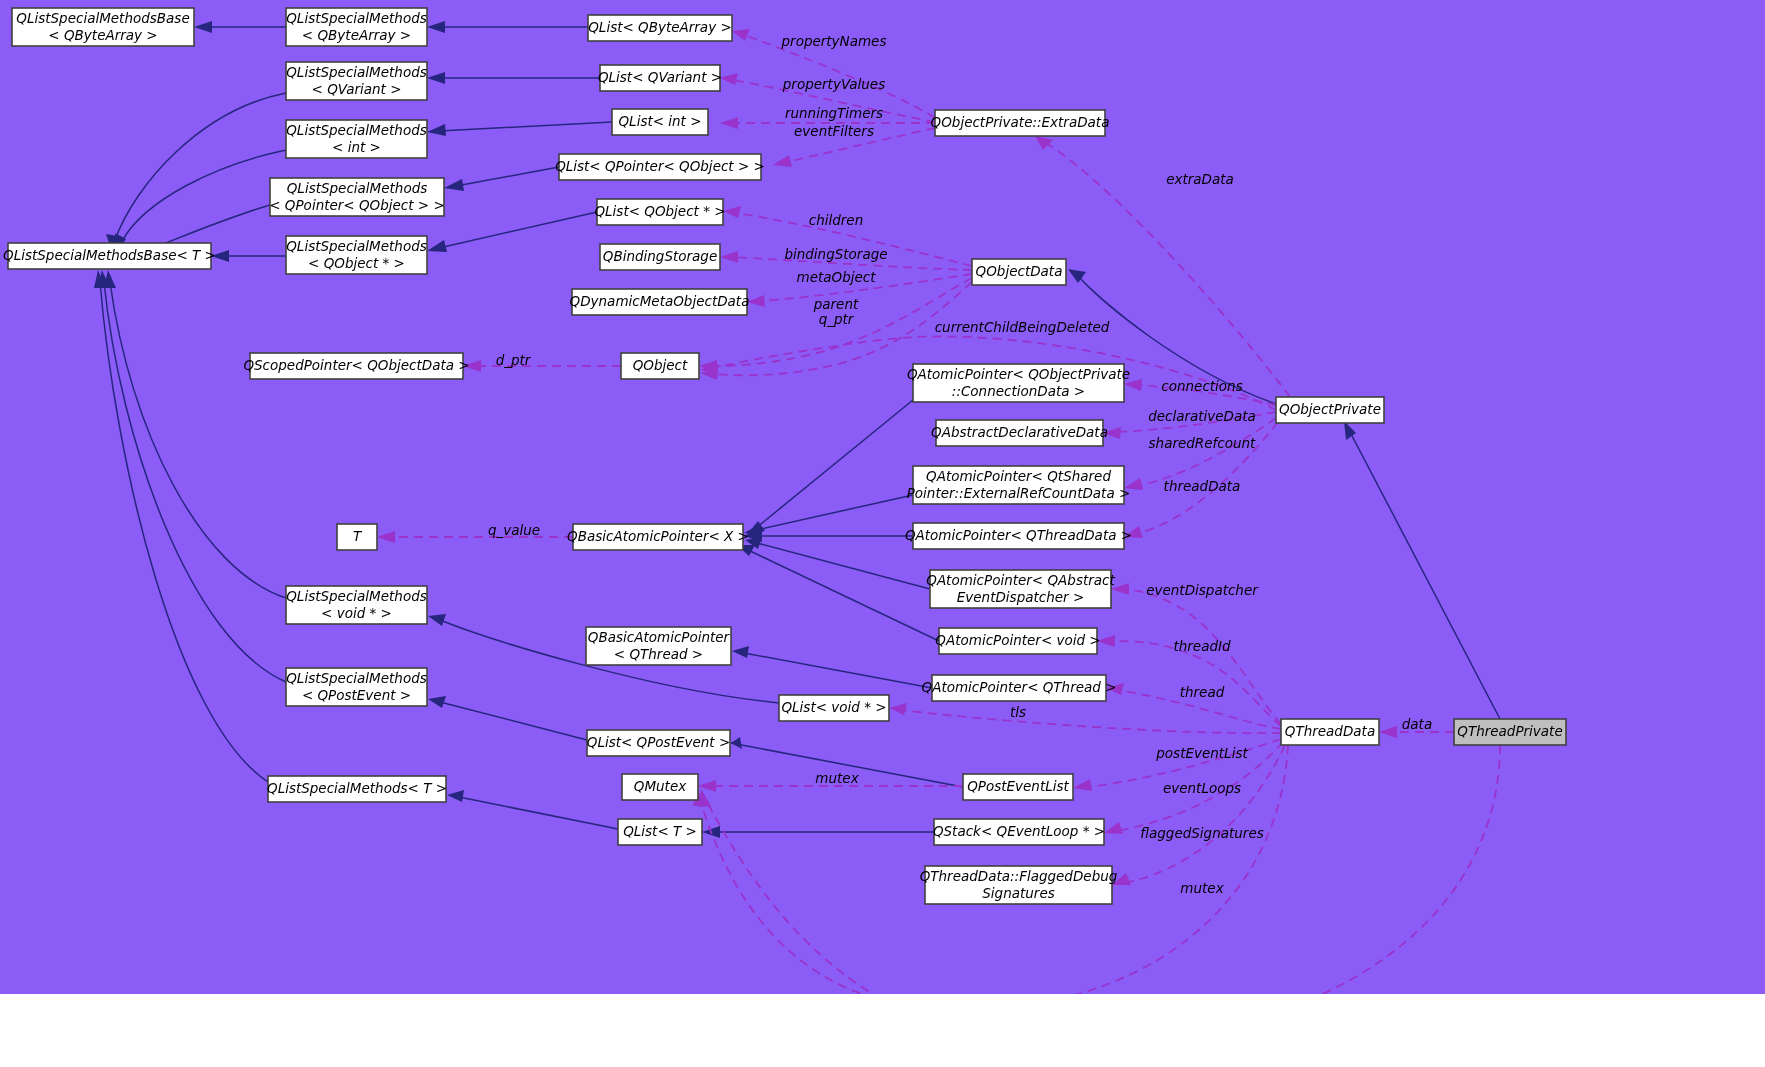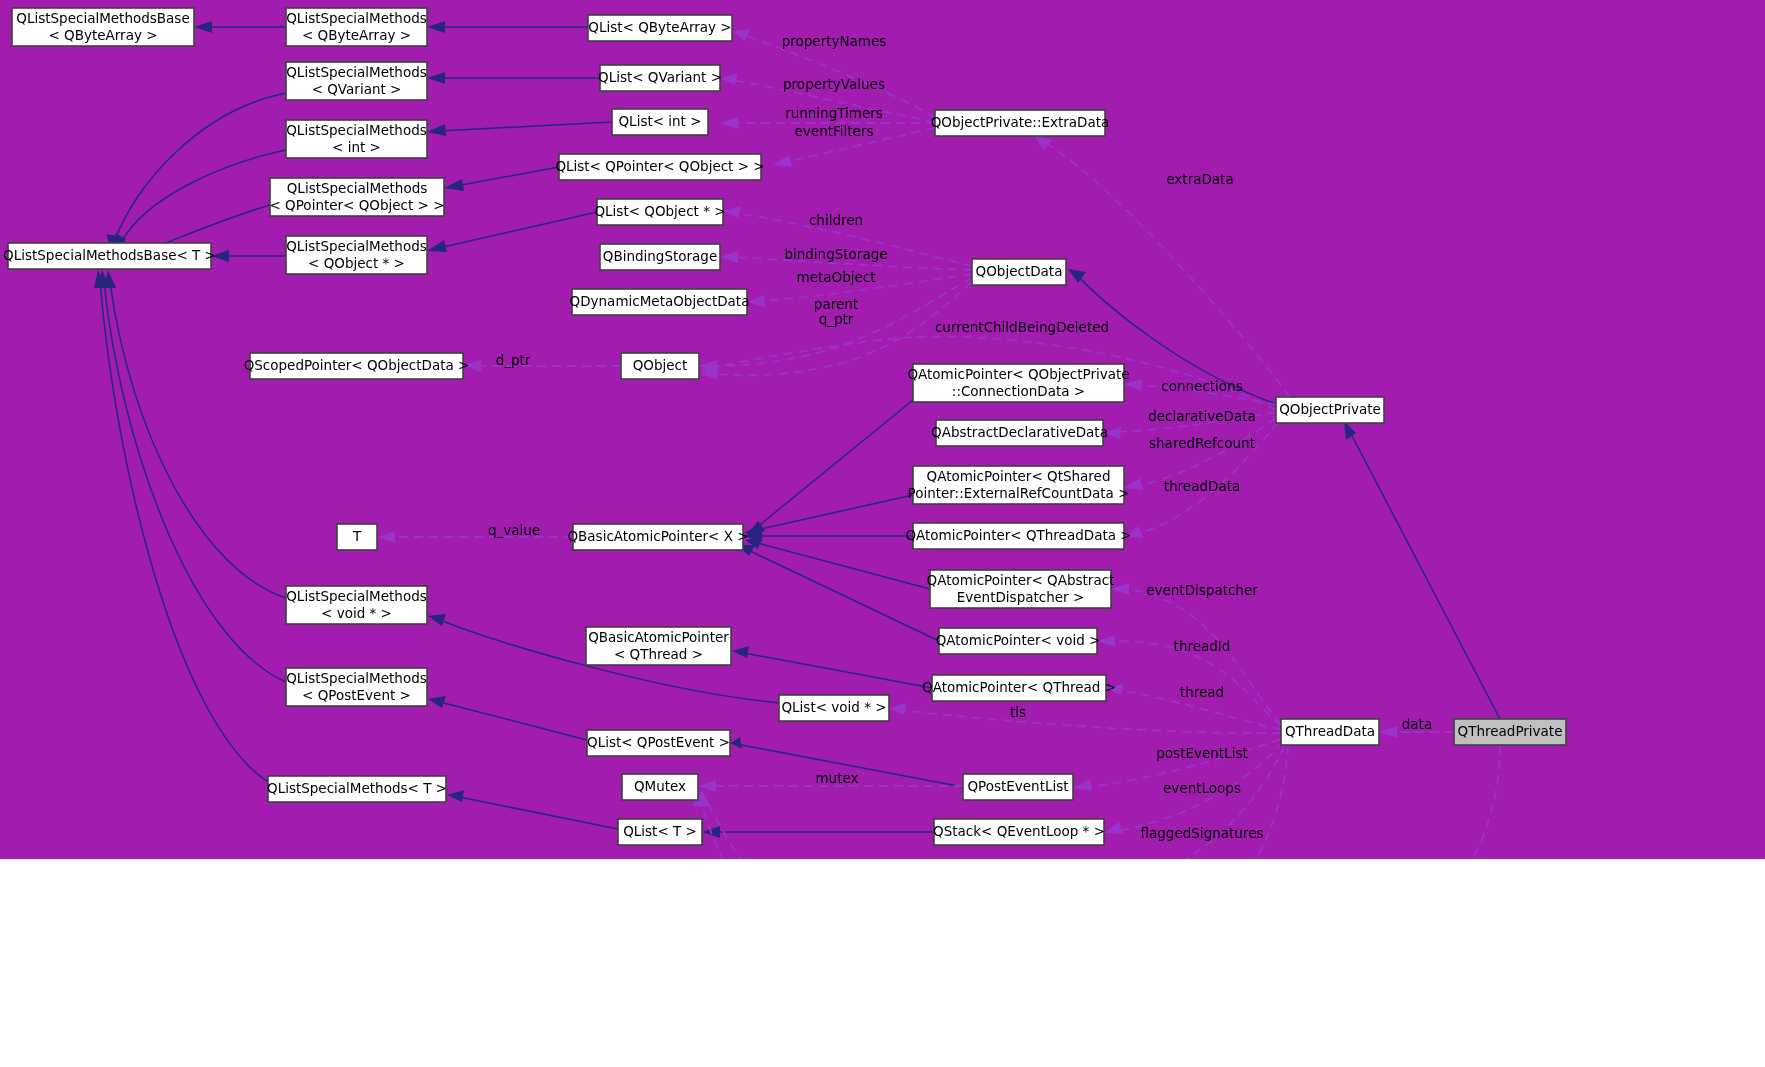--- a/index.html
+++ b/index.html
@@ -3,24 +3,25 @@
 <meta charset="utf-8">
 <style>
   html, body {
     margin: 0;
     padding: 0;
     background: #ffffff;
   }
   #diagram-root {
     position: relative;
     width: 1765px;
-    height: 859px;
-    background: #a21caf;
+    height: 994px;
+    background: #8b5cf6;
     font-family: "DejaVu Sans", sans-serif;
     overflow: hidden;
+    font-style: italic;
   }
   svg#graph {
     position: absolute;
     top: 0; left: 0;
     width: 1765px;
     height: 1067px;
   }
   .node-box {
     fill: #ffffff;
     stroke: #404040;

